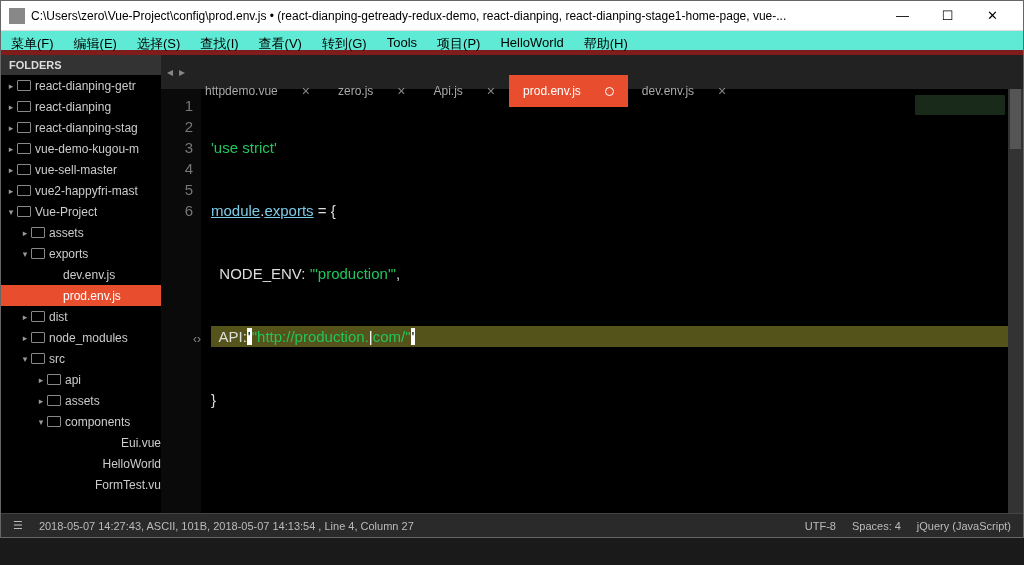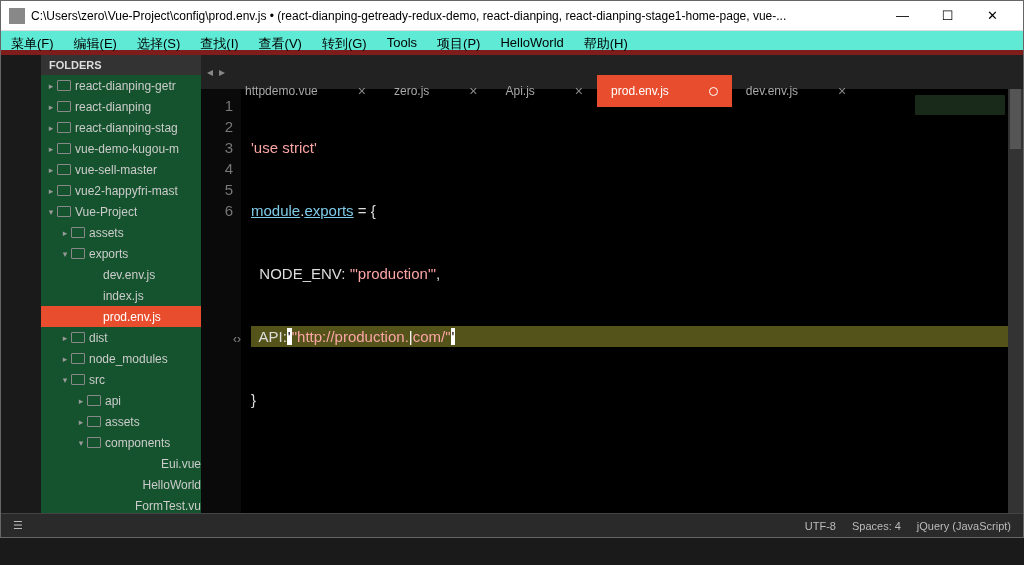--- a/index.html
+++ b/index.html
@@ -10,46 +10,46 @@
 .titlebar { display: flex; align-items: center; height: 30px; background: #fff; color: #000; padding: 0 8px; border-bottom: 1px solid #ddd; }
 .titlebar .icon { width: 16px; height: 16px; background: #888; margin-right: 6px; }
 .titlebar .title { flex: 1; font-size: 12px; white-space: nowrap; overflow: hidden; text-overflow: ellipsis; }
 .titlebar .winbtn { width: 45px; height: 30px; display: flex; align-items: center; justify-content: center; font-size: 13px; cursor: pointer; }
 
 .menubar { display: flex; height: 24px; background: #5eead4; color: #000; border-bottom: 5px solid #7f1d1d; font-size: 13px; }
 .menubar .menuitem { padding: 4px 10px; cursor: pointer; }
 
 .body { display: flex; flex: 1; overflow: hidden; background: #1a1a1a; }
 
-.sidebar { width: 160px; background: #14532d; color: #ccc; display: flex; flex-direction: column; overflow: hidden; margin-left: 40px; }
+.sidebar { width: 160px; background: #000000; color: #ccc; display: flex; flex-direction: column; overflow: hidden; }
 .sidebar-header { padding: 4px 8px; font-weight: bold; font-size: 11px; color: #ddd; background: #333; }
 .tree { font-size: 12px; overflow-y: auto; }
 .tree-item { display: flex; align-items: center; height: 21px; padding-left: 6px; white-space: nowrap; cursor: pointer; }
 .tree-item.selected { background: #e84e2e; color: #fff; }
 .tree-item .arrow { width: 12px; text-align: center; font-size: 9px; color: #999; }
 .tree-item .folder-icon { width: 14px; height: 11px; border: 1px solid #888; border-radius: 1px; margin-right: 4px; }
 .tree-item .label { overflow: hidden; text-overflow: ellipsis; }
 .indent-0 { padding-left: 4px; } .indent-1 { padding-left: 18px; } .indent-2 { padding-left: 34px; }
 .indent-3 { padding-left: 50px; } .indent-4 { padding-left: 56px; justify-content: flex-end; }
 
 .main { flex: 1; display: flex; flex-direction: column; background: #000; }
 
 .tabbar { display: flex; height: 34px; background: #222; align-items: stretch; }
 .tab-icons { display: flex; align-items: center; padding: 0 6px; gap: 6px; color: #888; }
-.tab { display: flex; align-items: center; padding: 16px 14px; color: #aaa; gap: 40px; cursor: pointer; font-size: 12px; margin-top: 20px; }
+.tab { display: flex; align-items: center; padding: 16px 14px; color: #aaa; gap: 24px; cursor: pointer; font-size: 12px; margin-top: 20px; }
 .tab.active { background: #e84e2e; color: #fff; }
 .tab .close { font-size: 14px; color: inherit; opacity: 0.8; }
 .tab .circle { width: 9px; height: 9px; border: 1.5px solid #fff; border-radius: 50%; }
 
 .editor { flex: 1; display: flex; font-family: Consolas, "Courier New", monospace; font-size: 15px; position: relative; }
 .gutter { width: 40px; background: #0a0a0a; color: #777; text-align: right; padding: 6px 8px 0 0; line-height: 21px; }
 .code { flex: 1; padding: 6px 0 0 10px; line-height: 21px; white-space: pre; position: relative; }
 .line { height: 21px; position: relative; }
 .line.hl { background: #54531a; }
-.s-str { color: #fca5a5; }
+.s-str { color: #22c55e; }
 .s-kw { color: #7ecbe8; text-decoration: underline; }
 .s-prop { color: #ddd; }
 .s-plain { color: #ddd; }
 .s-quote { background: #fff; color: #000; padding: 0 1px; }
 .cursor-mark { color: #fff; }
 .modified-indicator { position: absolute; left: -18px; top: 3px; color: #888; font-size: 12px; }
 .minimap { position: absolute; right: 18px; top: 6px; width: 90px; height: 20px; background: #1a2a1a; border-radius: 1px; }
 .scrollbar-v { position: absolute; right: 0; top: 0; bottom: 0; width: 15px; background: #333; }
 .scroll-thumb { background: #555; height: 60px; margin: 0 2px; }
 
@@ -130,24 +130,20 @@
           </div>
           <div class="tree-item indent-1">
             <span class="arrow">▾</span>
             <span class="folder-icon"></span>
             <span class="label">exports</span>
           </div>
           <div class="tree-item indent-3">
             <span class="arrow"></span>
             <span class="label">dev.env.js</span>
           </div>
-          <div class="tree-item indent-3">
-            <span class="arrow"></span>
-            <span class="label">index.js</span>
-          </div>
           <div class="tree-item indent-3 selected">
             <span class="arrow"></span>
             <span class="label">prod.env.js</span>
           </div>
           <div class="tree-item indent-1">
             <span class="arrow">▸</span>
             <span class="folder-icon"></span>
             <span class="label">dist</span>
           </div>
           <div class="tree-item indent-1">
@@ -242,19 +238,20 @@
         <div class="scrollbar-v">
             <div class="scroll-thumb"></div>
           </div>
       </div>
 
     </div>
   </div>
 
   <div class="statusbar">
     <span>☰</span>
+    <span class="item">2018-05-07 14:27:43, ASCII, 101B, 2018-05-07 14:13:54 , Line 4, Column 27</span>
     <span class="spacer"></span>
     <span class="item">UTF-8</span>
     <span class="item">Spaces: 4</span>
     <span class="item">jQuery (JavaScript)</span>
   </div>
 
 </div>
 
 </body></html>

